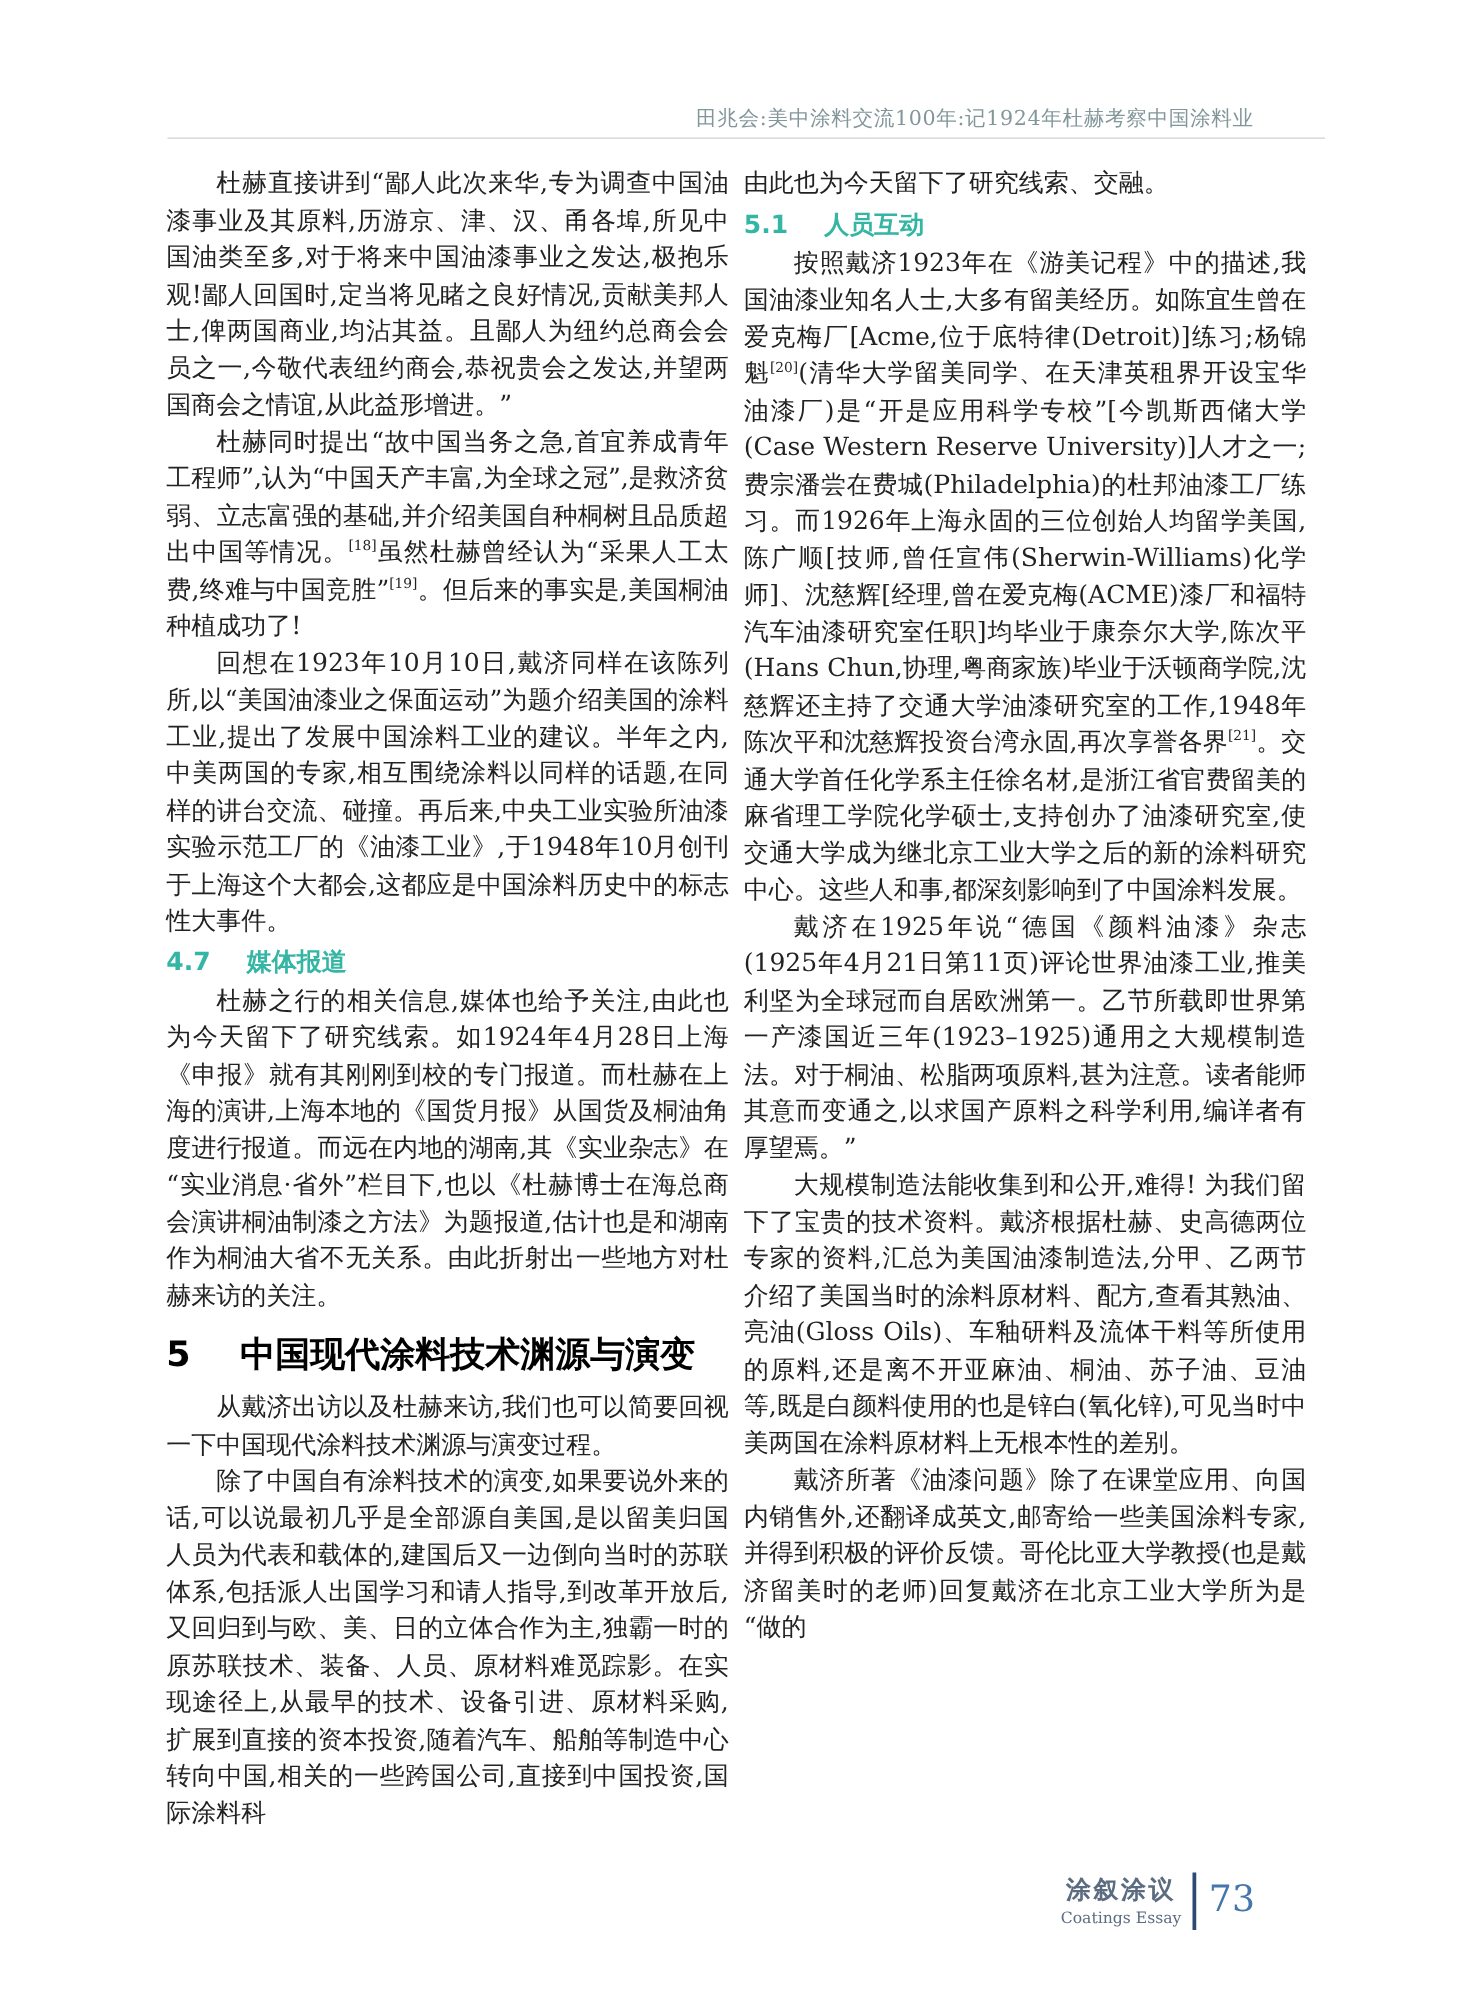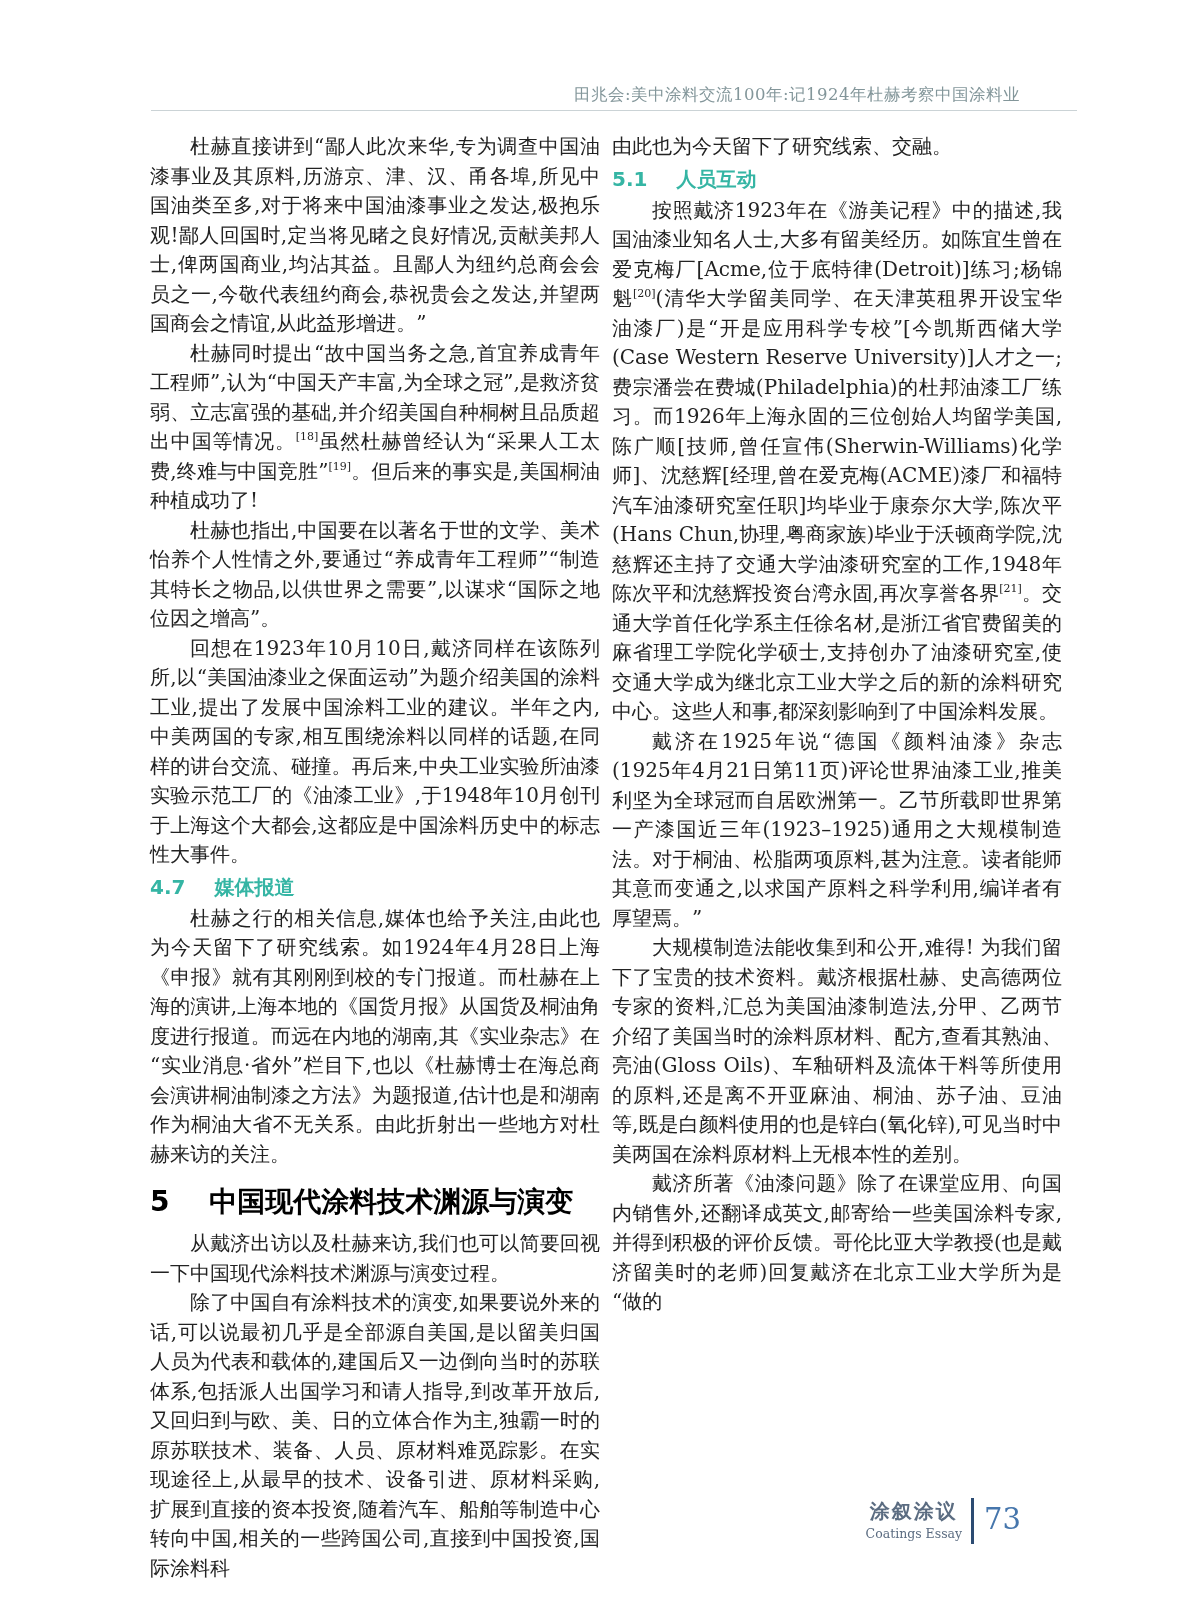--- a/index.html
+++ b/index.html
@@ -1,21 +1,20 @@
 <!DOCTYPE html>
 <html lang="zh"><head>
 <meta charset="utf-8">
 <style>
   html,body{margin:0;padding:0;background:#ffffff;}
   .page{
     position:relative;width:1131px;height:1600px;background:#ffffff;
     overflow:hidden;
     font-family:"DejaVu Serif","Liberation Serif",serif;
     color:#222222;
-    margin-left:17px;
   }
   .running-head{
     position:absolute;top:84px;right:128px;
     font-size:16.5px;letter-spacing:.5px;color:#83969A;
     font-family:"DejaVu Serif","Liberation Serif",serif;
   }
   .head-rule{
     position:absolute;top:110px;left:134px;width:926px;height:1px;
     background:#CBD3D6;
   }
@@ -75,21 +74,20 @@
 <div class="page">
 
   <div class="running-head">田兆会:美中涂料交流100年:记1924年杜赫考察中国涂料业</div>
   <div class="head-rule"></div>
 
   <div class="content">
 
     <div class="col">
       <p class="indent">杜赫直接讲到“鄙人此次来华,专为调查中国油漆事业及其原料,历游京、津、汉、甬各埠,所见中国油类至多,对于将来中国油漆事业之发达,极抱乐观!鄙人回国时,定当将见睹之良好情况,贡献美邦人士,俾两国商业,均沾其益。且鄙人为纽约总商会会员之一,今敬代表纽约商会,恭祝贵会之发达,并望两国商会之情谊,从此益形增进。”</p>
       <p class="indent"><span>杜赫同时提出“故中国当务之急,首宜养成青年工程师”,认为“中国天产丰富,为全球之冠”,是救济贫弱、立志富强的基础,并介绍美国自种桐树且品质超出中国等情况。</span><sup>[18]</sup><span>虽然杜赫曾经认为“采果人工太费,终难与中国竞胜”</span><sup>[19]</sup><span>。但后来的事实是,美国桐油种植成功了!</span></p>
-      <p class="indent">杜赫也指出,中国要在以著名于世的文学、美术怡养个人性情之外,要通过“养成青年工程师”“制造其特长之物品,以供世界之需要”,以谋求“国际之地位因之增高”。</p>
       <p class="indent">回想在1923年10月10日,戴济同样在该陈列所,以“美国油漆业之保面运动”为题介绍美国的涂料工业,提出了发展中国涂料工业的建议。半年之内,中美两国的专家,相互围绕涂料以同样的话题,在同样的讲台交流、碰撞。再后来,中央工业实验所油漆实验示范工厂的《油漆工业》,于1948年10月创刊于上海这个大都会,这都应是中国涂料历史中的标志性大事件。</p>
 
       <h3 class="subhead">
         <span class="sec-num">4.7</span>
         <span class="sec-title">媒体报道</span>
       </h3>
 
       <p class="indent">杜赫之行的相关信息,媒体也给予关注,由此也为今天留下了研究线索。如1924年4月28日上海《申报》就有其刚刚到校的专门报道。而杜赫在上海的演讲,上海本地的《国货月报》从国货及桐油角度进行报道。而远在内地的湖南,其《实业杂志》在“实业消息·省外”栏目下,也以《杜赫博士在海总商会演讲桐油制漆之方法》为题报道,估计也是和湖南作为桐油大省不无关系。由此折射出一些地方对杜赫来访的关注。</p>
 
       <h2 class="chapter">

